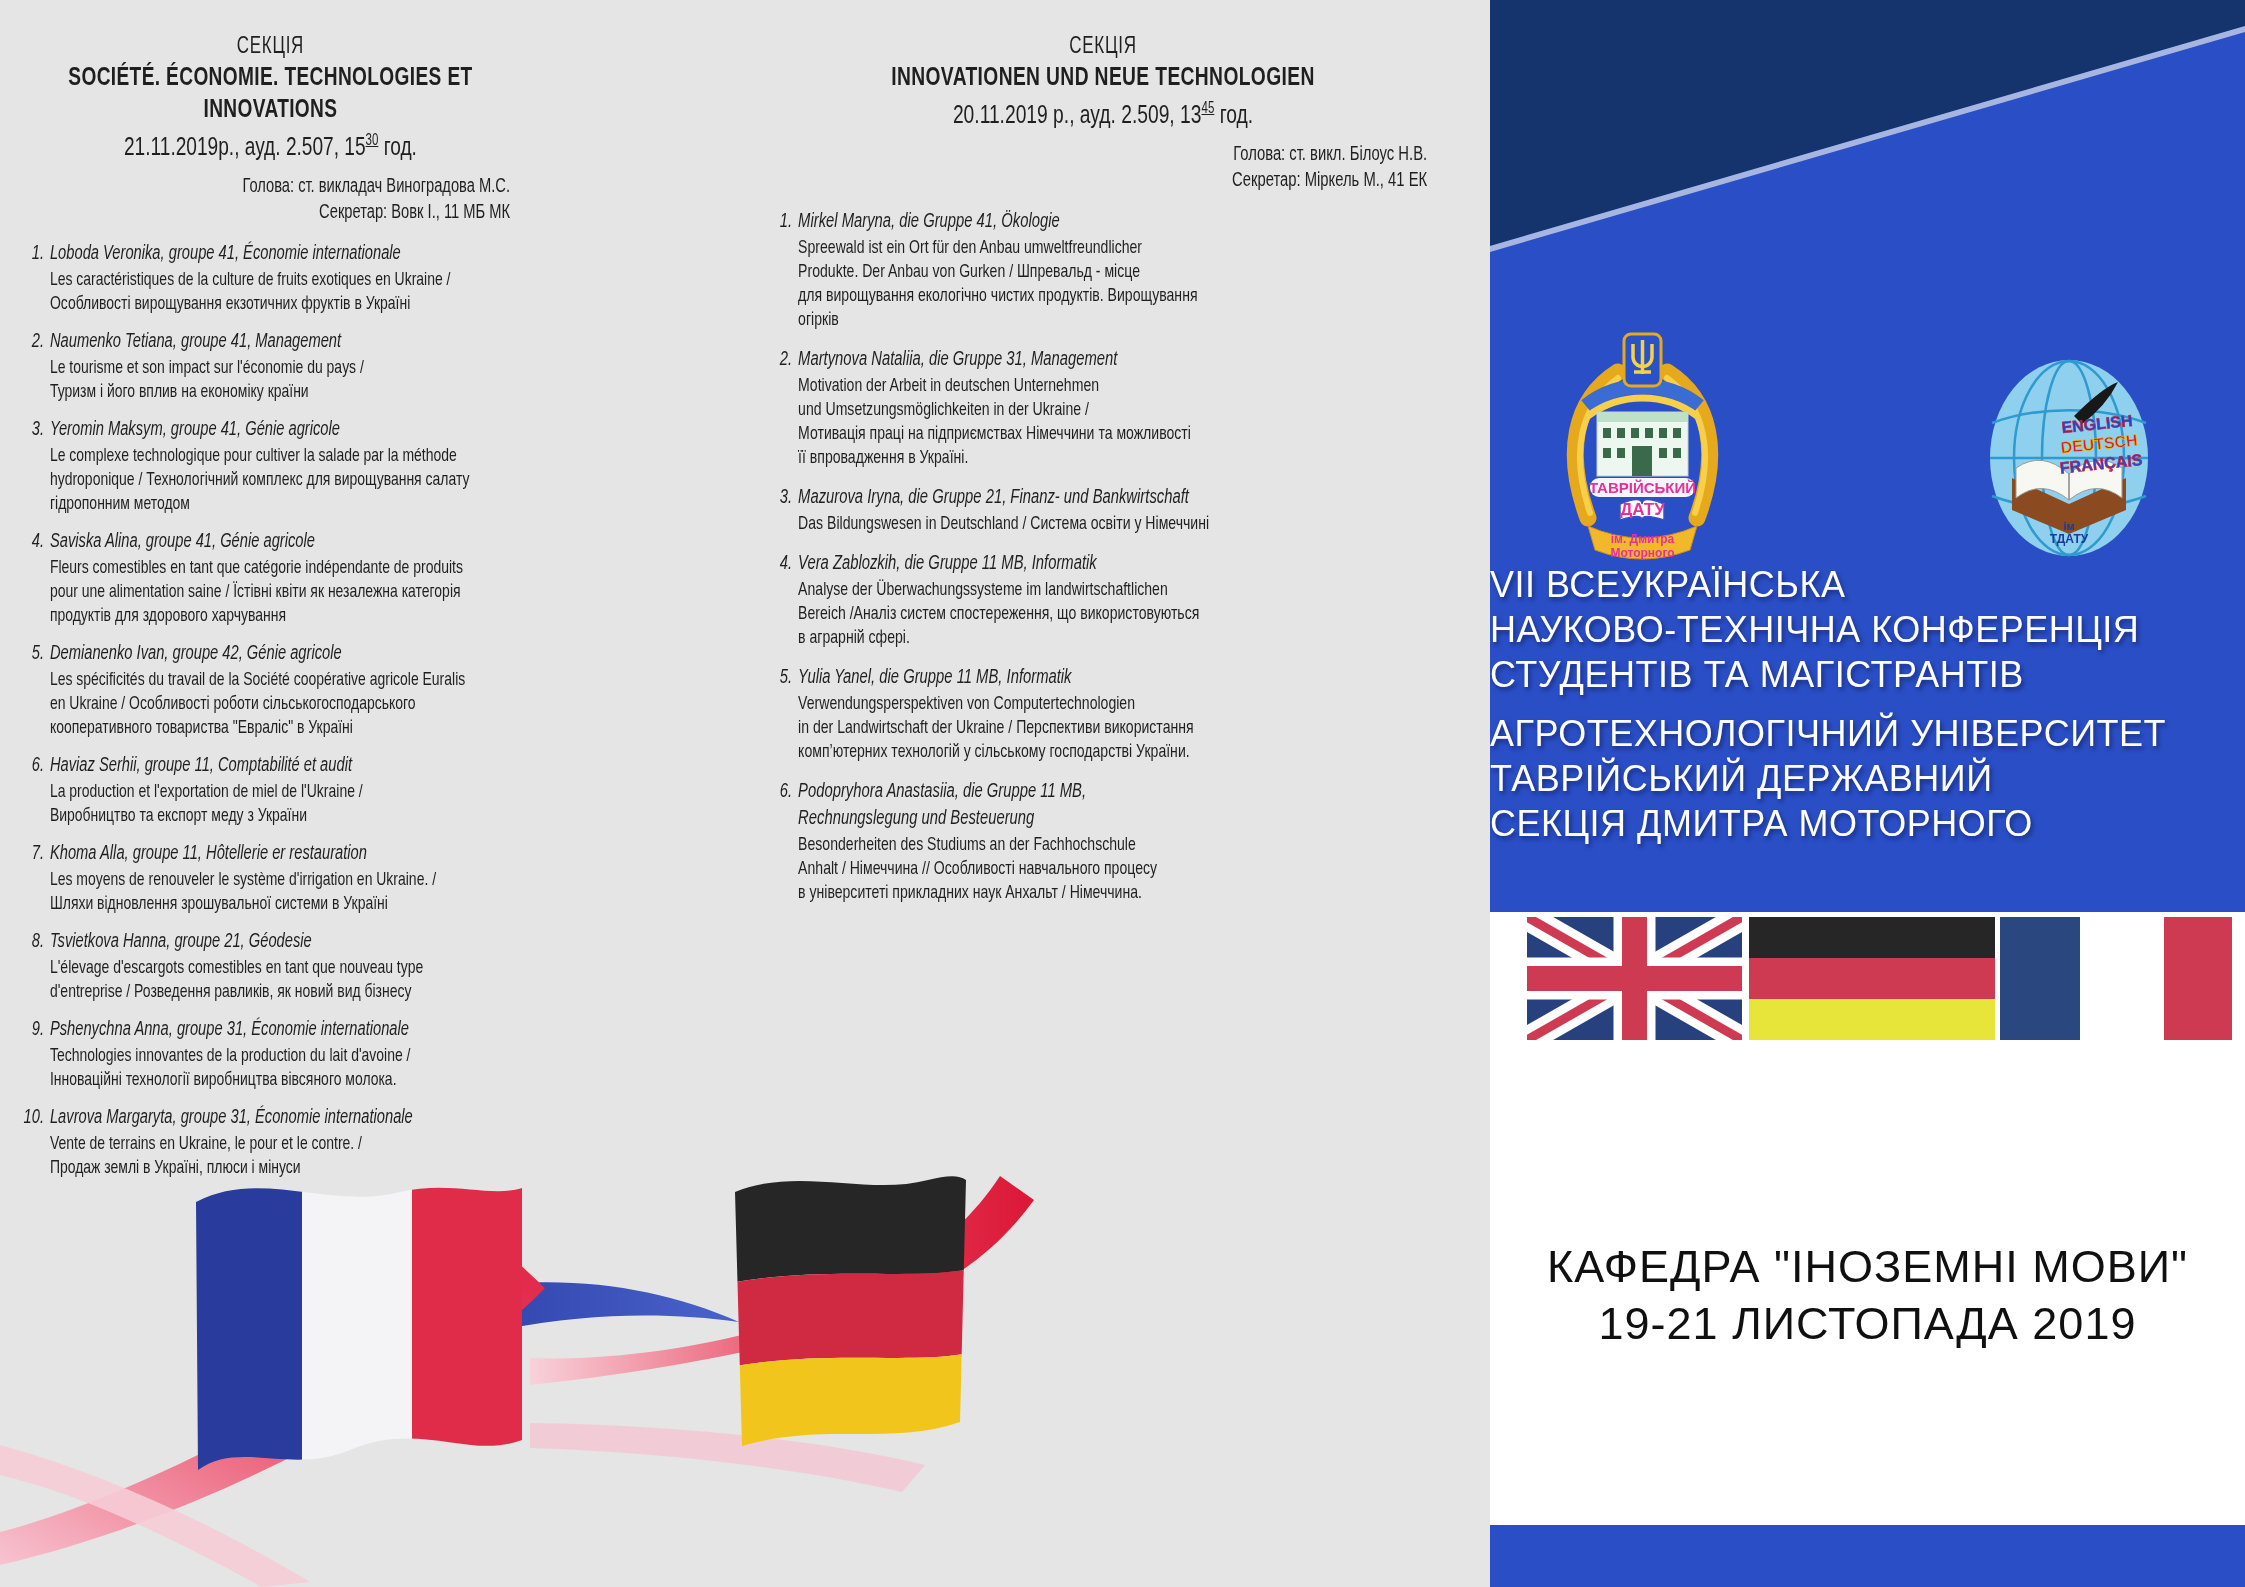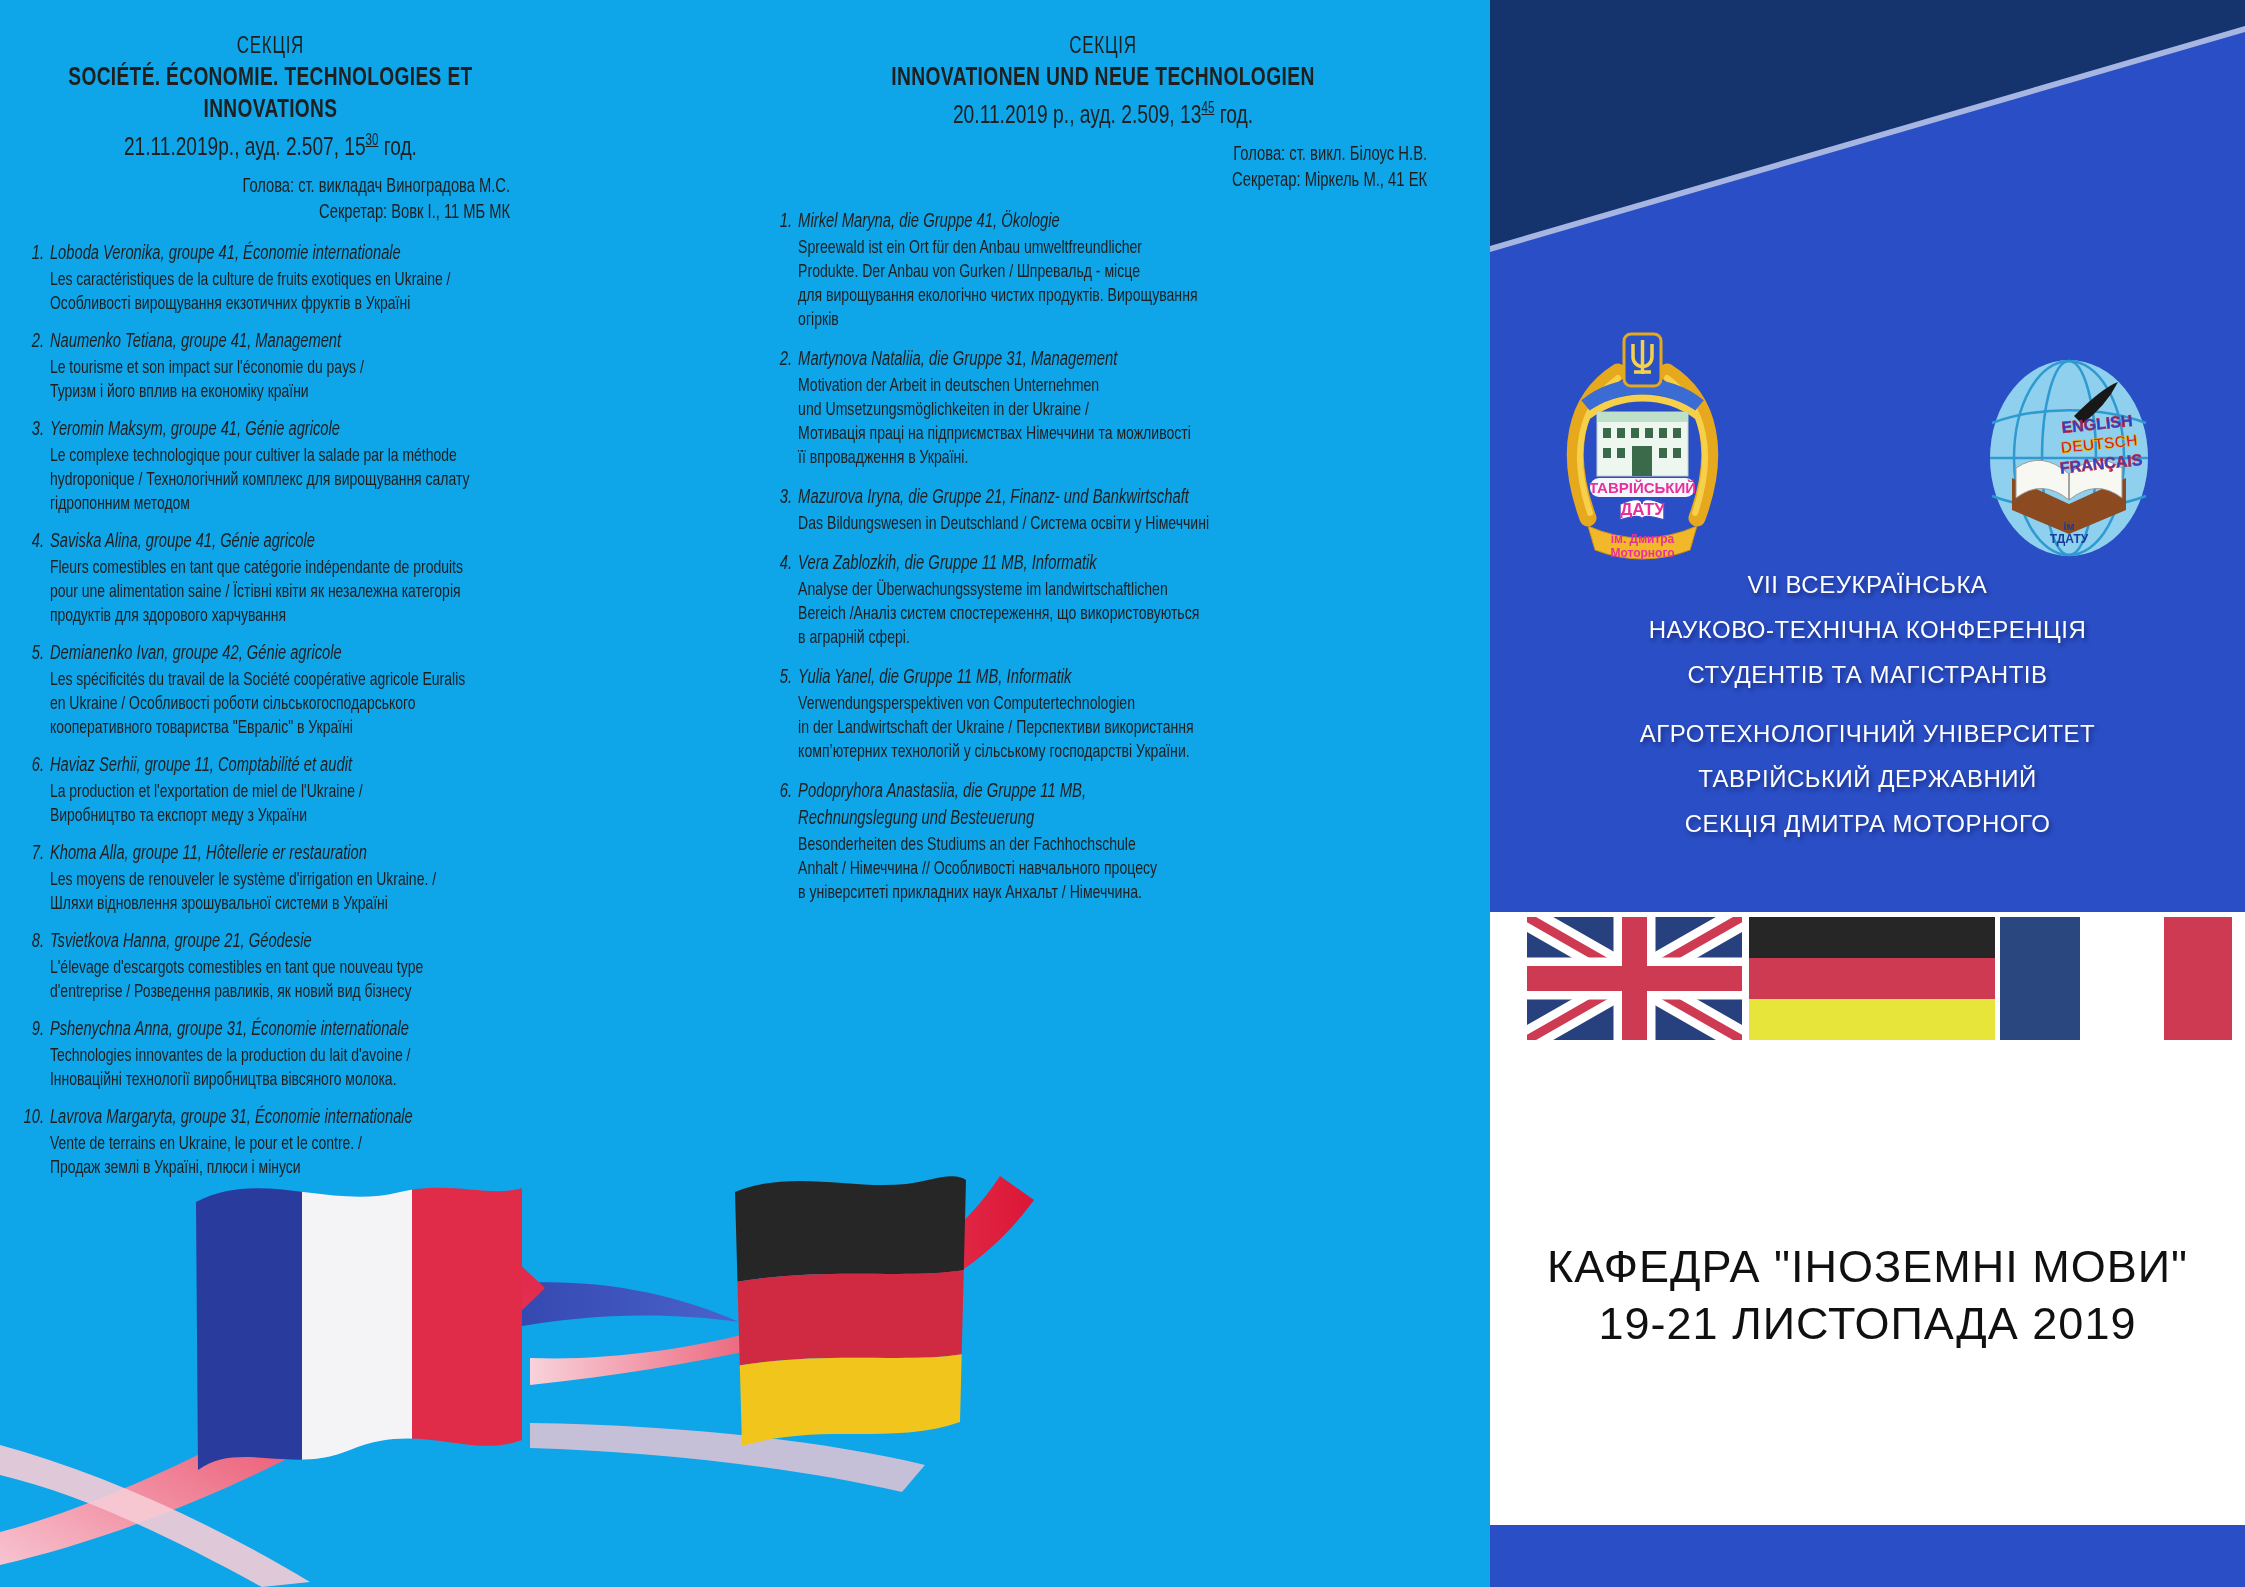--- a/index.html
+++ b/index.html
@@ -1,16 +1,16 @@
 <!DOCTYPE html>
 <html><head>
 <meta charset="utf-8">
 <style>
   html,body{margin:0;padding:0;background:#ffffff;}
-  #page{position:relative;width:2245px;height:1587px;background:#0ea5e9;overflow:hidden;
+  #page{position:relative;width:2245px;height:1587px;background:#e5e5e5;overflow:hidden;
         font-family:"Liberation Sans", sans-serif;color:#1f1f1f;}
 
   
   .col{position:absolute;top:30px;transform-origin:0 0;}
   .col-fr{left:22px;width:676px;transform:scale(0.735,1);}
   .col-de{left:770px;width:900px;transform:scale(0.74,1);}
   .sec-label{text-align:center;font-size:23px;line-height:30px;letter-spacing:1px;}
   .sec-title{text-align:center;font-size:26px;line-height:32px;font-weight:bold;letter-spacing:.5px;}
   .sec-date{text-align:center;font-size:26px;line-height:32px;}
   .tsup{font-size:0.6em;text-decoration:underline;vertical-align:super;}
@@ -23,22 +23,22 @@
   .iname{font-style:italic;font-size:20px;line-height:25px;margin-bottom:2px;}
   .iline{font-size:19px;line-height:24px;white-space:nowrap;}
 
   
   .cover{position:absolute;left:1490px;top:0;width:755px;height:1587px;background:#ffffff;}
   .cover-blue{position:absolute;left:0;top:0;width:755px;height:912px;background:#2a4ec6;overflow:hidden;}
   .wedge{position:absolute;left:0;top:0;}
   .logos{position:absolute;left:0;top:0;width:755px;height:600px;}
   .crest{position:absolute;left:70px;top:328px;}
   .globe{position:absolute;left:498px;top:358px;}
-  .cover-title{position:absolute;left:0;top:562px;width:755px;text-align:center;color:#ffffff;
-               font-size:24px;line-height:45px;text-shadow:2px 3px 4px rgba(5,15,60,.5);letter-spacing:.5px;}
+  .cover-title{position:absolute;left:0;top:562px;width:755px;color:#ffffff;
+               font-size:36px;line-height:45px;text-shadow:2px 3px 4px rgba(5,15,60,.5);letter-spacing:.5px;}
   .ct-gap{height:14px;}
   .flags-row{position:absolute;left:0;top:917px;width:755px;height:123px;}
   .flag{position:absolute;top:0;height:123px;}
   .flag-uk{left:37px;width:215px;}
   .flag-de{left:259px;width:246px;}
   .flag-fr-blue{left:510px;width:80px;background:#2a4780;}
   .flag-fr-white{left:590px;width:84px;background:#ffffff;}
   .flag-fr-red{left:674px;width:68px;background:#cf3a53;}
   .de-stripe{position:absolute;left:0;width:100%;height:41px;}
   .dept{position:absolute;left:0;top:1238px;width:755px;text-align:center;color:#101010;

